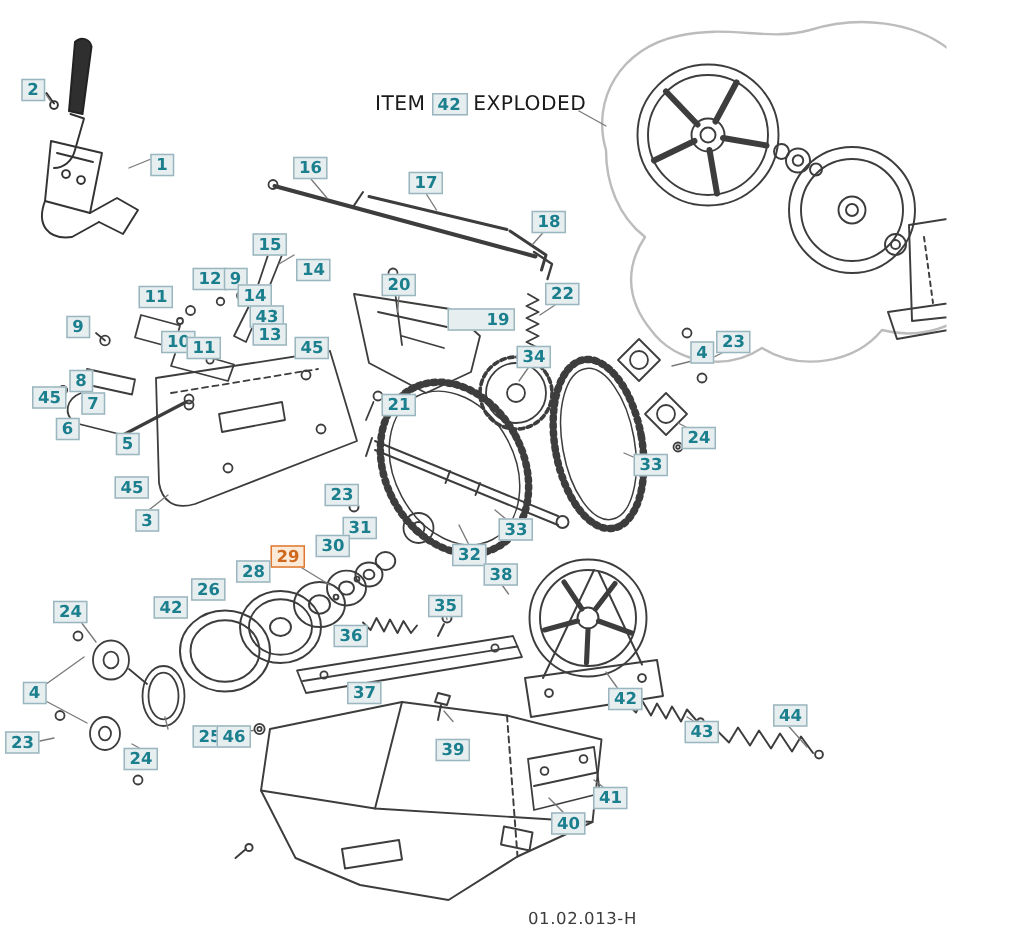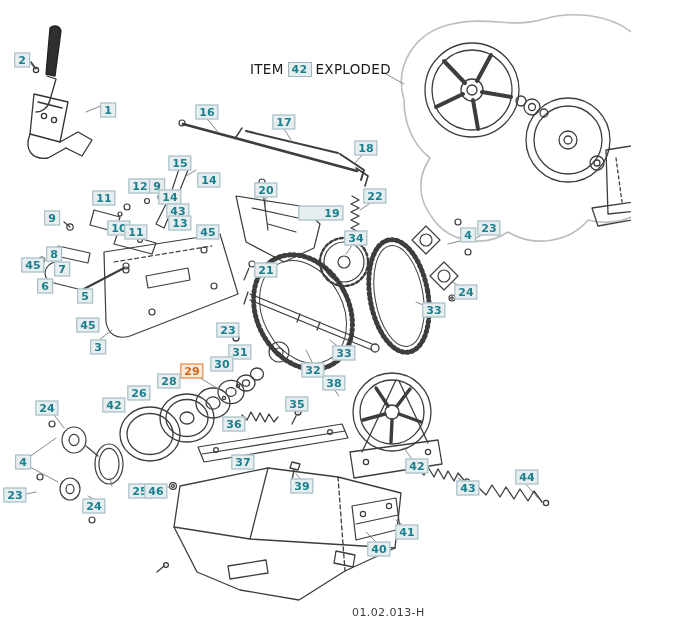--- a/index.html
+++ b/index.html
@@ -383,21 +383,21 @@
       <div class="callout" style="left: 334px; top: 383px;">38</div>
       <div class="callout" style="left: 139px; top: 393px;">26</div>
       <div class="callout" style="left: 297px; top: 404px;">35</div>
       <div class="callout" style="left: 114px; top: 405px;">42</div>
       <div class="callout" style="left: 47px; top: 408px;">24</div>
       <div class="callout" style="left: 234px; top: 424px;">36</div>
       <div class="callout" style="left: 23px; top: 462px;">4</div>
       <div class="callout" style="left: 243px; top: 462px;">37</div>
       <div class="callout" style="left: 417px; top: 466px;">42</div>
       <div class="callout" style="left: 527px; top: 477px;">44</div>
-      <div class="callout" style="left: 302px; top: 486px;">39</div>
+      <div class="callout" style="left: 302px; top: 500px;">39</div>
       <div class="callout" style="left: 468px; top: 488px;">43</div>
       <div class="callout" style="left: 108px; top: 491px; margin-left: 32px;">25</div>
       <div class="callout" style="left: 156px; top: 491px;">46</div>
       <div class="callout" style="left: 15px; top: 495px;">23</div>
       <div class="callout" style="left: 94px; top: 506px;">24</div>
       <div class="callout" style="left: 407px; top: 532px;">41</div>
       <div class="callout" style="left: 379px; top: 549px;">40</div>
     </div>
 
   <div class="drawing-id">01.02.013-H</div>

